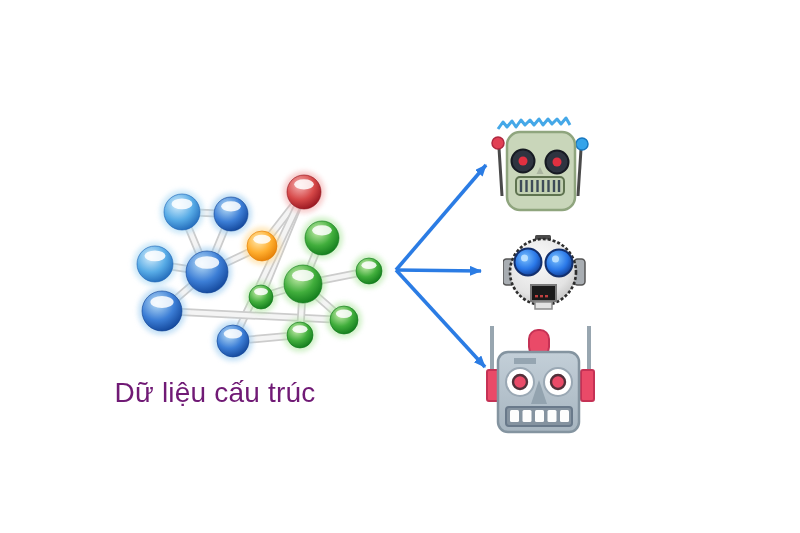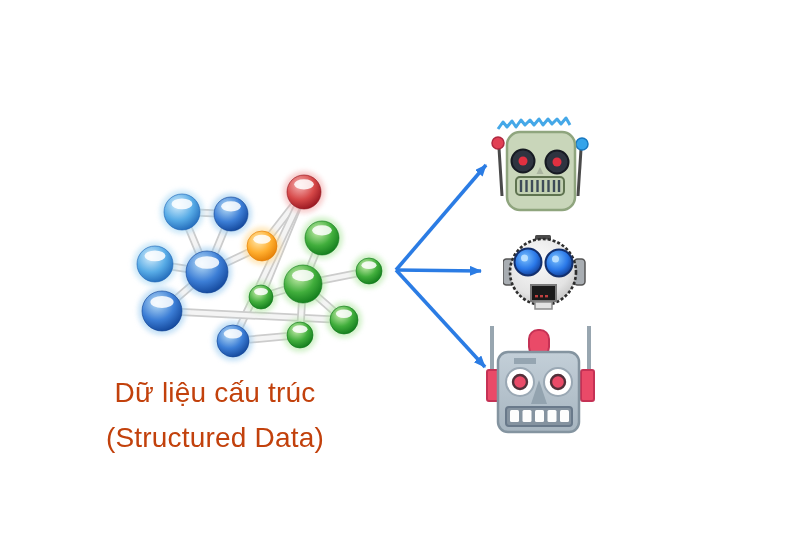--- a/index.html
+++ b/index.html
@@ -12,21 +12,21 @@
   }
   #diagram-svg{position:absolute;left:0;top:0;}
   .robot{position:absolute;}
   #robot-green{left:486px;top:106px;}
   #robot-gray{left:503px;top:231px;}
   #robot-red{left:486px;top:320px;}
   #caption{
     position:absolute;
     left:55px;top:370px;width:320px;
     text-align:center;
-    color:#c2410c;
+    color:#701a75;
     font-size:28px;
     line-height:45px;
     letter-spacing:0.2px;
   }
 </style>
 </head>
 <body>
 
 <div id="canvas">
 
@@ -256,16 +256,15 @@
       <rect x="24" y="90" width="9" height="12" rx="1.5"></rect>
         <rect x="36.5" y="90" width="9" height="12" rx="1.5"></rect>
       <rect x="49" y="90" width="9" height="12" rx="1.5"></rect>
         <rect x="61.5" y="90" width="9" height="12" rx="1.5"></rect>
       <rect x="74" y="90" width="9" height="12" rx="1.5"></rect>
     </g>
   </svg>
 
   <div id="caption">
     <div>Dữ liệu cấu trúc</div>
-    <div>(Structured Data)</div>
   </div>
 
 </div>
 
 </body></html>

